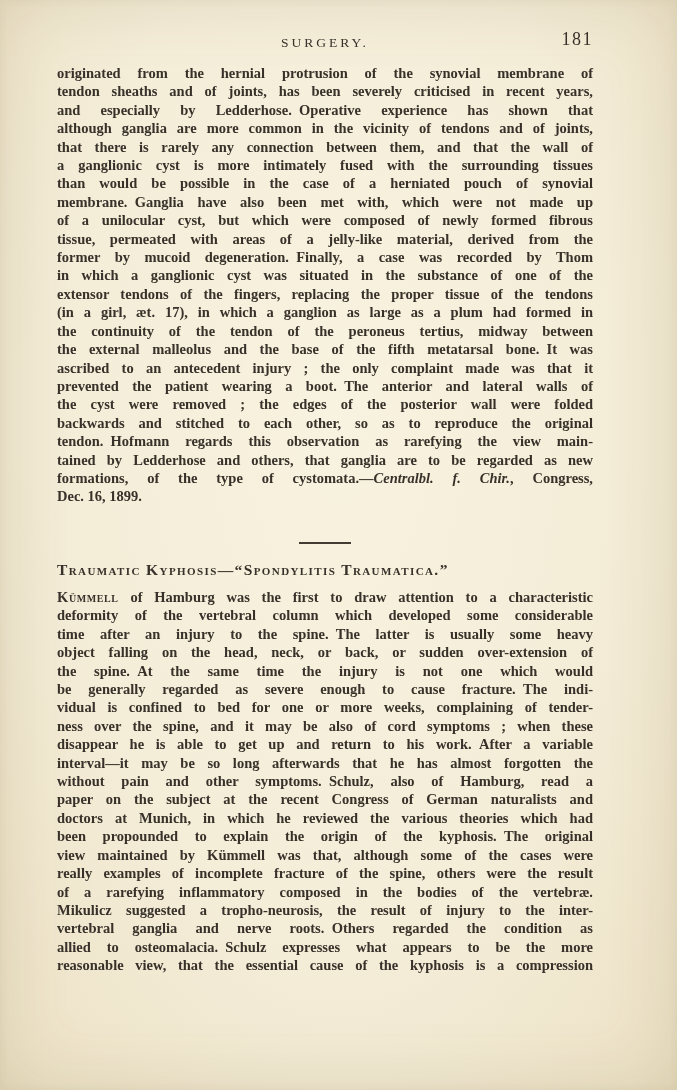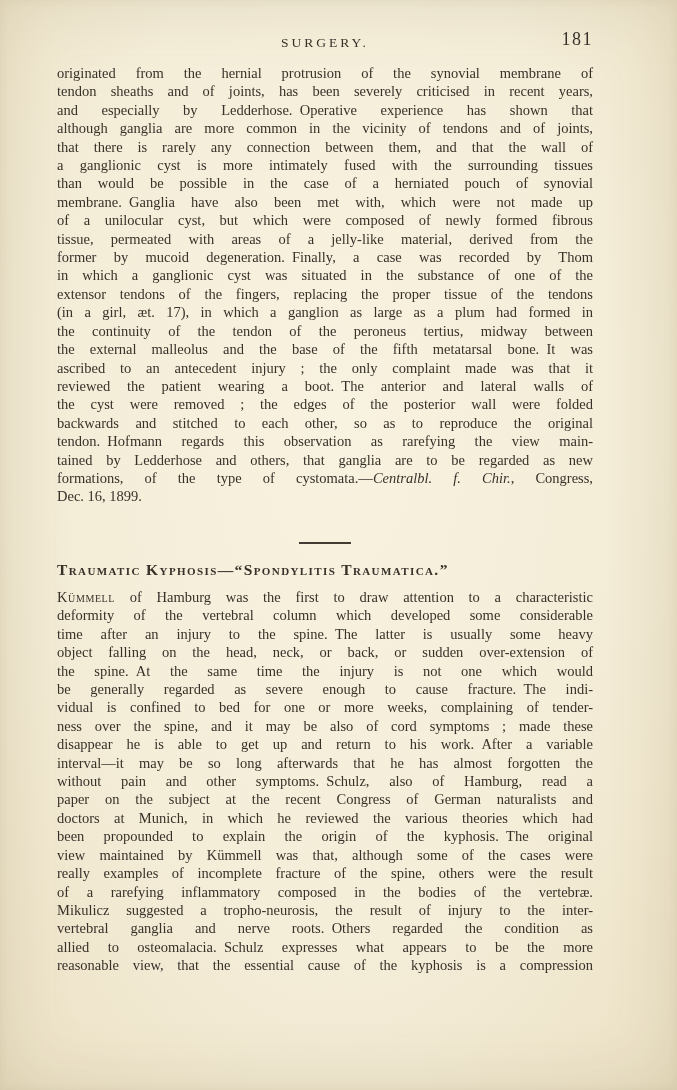--- a/index.html
+++ b/index.html
@@ -50,20 +50,21 @@
     width: 536px;
     font-size: 14.5px;
     line-height: 18.4px;
   }
   .article-1 { top: 64px; }
   .article-2 { top: 588px; }
   .line {
     text-align: justify;
     text-align-last: justify;
     white-space: normal;
+    font-weight: bold;
   }
   .line.last {
     text-align-last: left;
   }
   .italic { font-style: italic; }
   .smallcaps {
     font-variant: small-caps;
     letter-spacing: 0.6px;
   }
   .divider {
@@ -108,42 +109,42 @@
       <div class="line"><span>membrane. Ganglia have also been met with, which were not made up</span></div>
       <div class="line"><span>of a unilocular cyst, but which were composed of newly formed fibrous</span></div>
       <div class="line"><span>tissue, permeated with areas of a jelly-like material, derived from the</span></div>
       <div class="line"><span>former by mucoid degeneration. Finally, a case was recorded by Thom</span></div>
       <div class="line"><span>in which a ganglionic cyst was situated in the substance of one of the</span></div>
       <div class="line"><span>extensor tendons of the fingers, replacing the proper tissue of the tendons</span></div>
       <div class="line"><span>(in a girl, æt. 17), in which a ganglion as large as a plum had formed in</span></div>
       <div class="line"><span>the continuity of the tendon of the peroneus tertius, midway between</span></div>
       <div class="line"><span>the external malleolus and the base of the fifth metatarsal bone. It was</span></div>
       <div class="line"><span>ascribed to an antecedent injury ; the only complaint made was that it</span></div>
-      <div class="line"><span>reviewed the patient wearing a boot. The anterior and lateral walls of</span></div>
+      <div class="line"><span>prevented the patient wearing a boot. The anterior and lateral walls of</span></div>
       <div class="line"><span>the cyst were removed ; the edges of the posterior wall were folded</span></div>
       <div class="line"><span>backwards and stitched to each other, so as to reproduce the original</span></div>
       <div class="line"><span>tendon. Hofmann regards this observation as rarefying the view main-</span></div>
       <div class="line"><span>tained by Ledderhose and others, that ganglia are to be regarded as new</span></div>
       <div class="line"><span>formations, of the type of cystomata.—</span><span class="italic">Centralbl. f. Chir.</span><span>, Congress,</span></div>
       <div class="line last"><span>Dec. 16, 1899.</span></div>
     </div>
 
   <div class="divider"></div>
 
   <h2 class="heading">Traumatic Kyphosis—“Spondylitis Traumatica.”</h2>
 
   <div class="body-text article-2">
       <div class="line"><span class="smallcaps">Kümmell</span><span> of Hamburg was the first to draw attention to a characteristic</span></div>
       <div class="line"><span>deformity of the vertebral column which developed some considerable</span></div>
       <div class="line"><span>time after an injury to the spine. The latter is usually some heavy</span></div>
       <div class="line"><span>object falling on the head, neck, or back, or sudden over-extension of</span></div>
       <div class="line"><span>the spine. At the same time the injury is not one which would</span></div>
       <div class="line"><span>be generally regarded as severe enough to cause fracture. The indi-</span></div>
       <div class="line"><span>vidual is confined to bed for one or more weeks, complaining of tender-</span></div>
-      <div class="line"><span>ness over the spine, and it may be also of cord symptoms ; made these</span></div>
+      <div class="line"><span>ness over the spine, and it may be also of cord symptoms ; when these</span></div>
       <div class="line"><span>disappear he is able to get up and return to his work. After a variable</span></div>
       <div class="line"><span>interval—it may be so long afterwards that he has almost forgotten the</span></div>
       <div class="line"><span>without pain and other symptoms. Schulz, also of Hamburg, read a</span></div>
       <div class="line"><span>paper on the subject at the recent Congress of German naturalists and</span></div>
       <div class="line"><span>doctors at Munich, in which he reviewed the various theories which had</span></div>
       <div class="line"><span>been propounded to explain the origin of the kyphosis. The original</span></div>
       <div class="line"><span>view maintained by Kümmell was that, although some of the cases were</span></div>
       <div class="line"><span>really examples of incomplete fracture of the spine, others were the result</span></div>
       <div class="line"><span>of a rarefying inflammatory composed in the bodies of the vertebræ.</span></div>
       <div class="line"><span>Mikulicz suggested a tropho-neurosis, the result of injury to the inter-</span></div>

